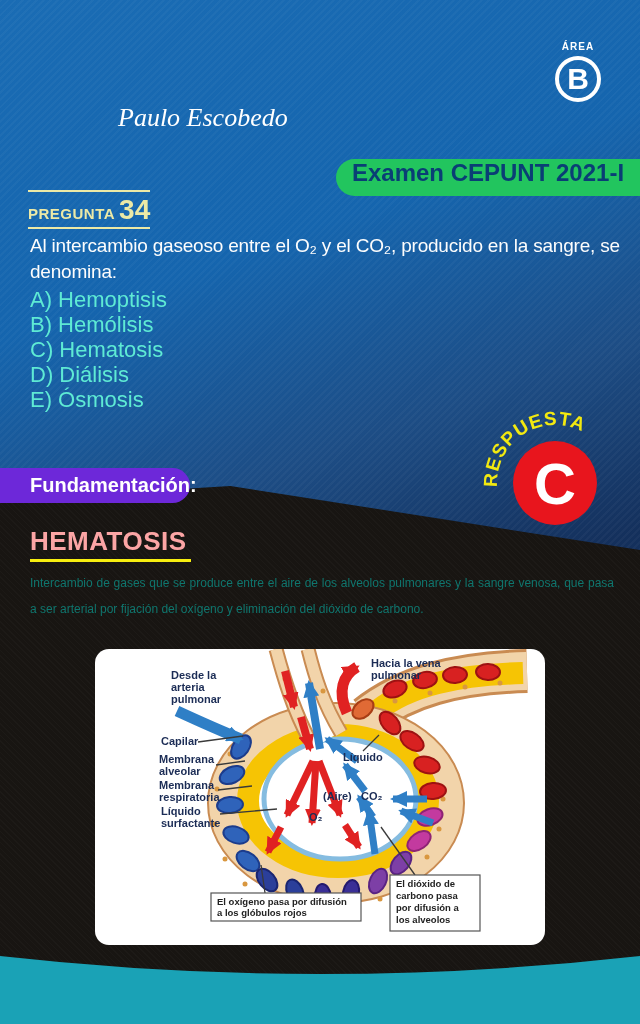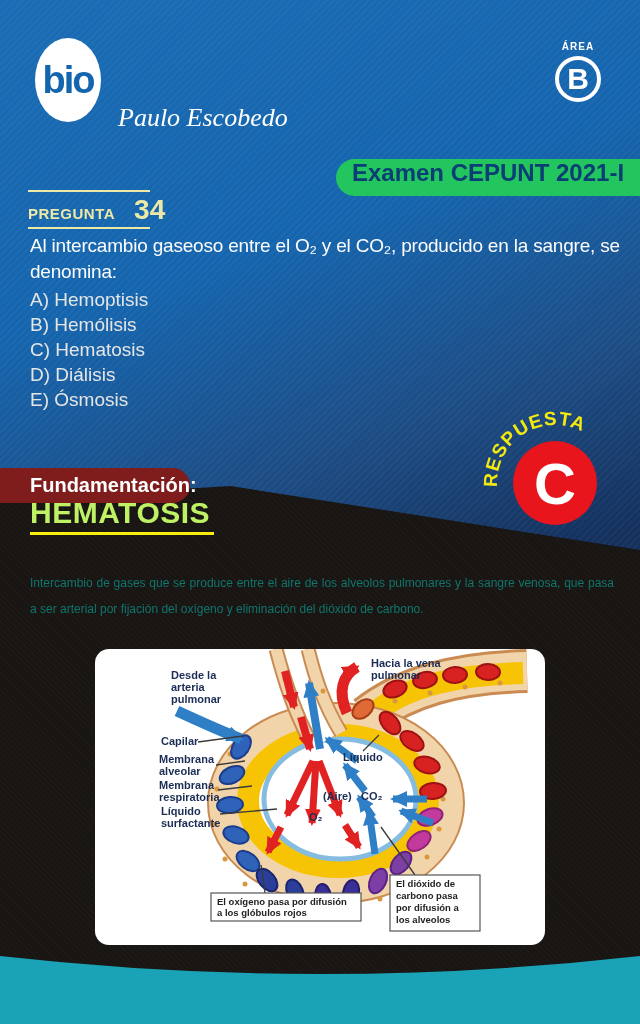--- a/index.html
+++ b/index.html
@@ -29,58 +29,55 @@
   .area-circle{position:absolute;left:555px;top:56px;width:38px;height:38px;border:4px solid #fff;
     border-radius:50%;display:flex;align-items:center;justify-content:center;}
   .area-circle span{color:#fff;font-size:30px;font-weight:bold;}
   
   .exam-banner{position:absolute;left:336px;top:159px;width:304px;height:37px;background:#22c55e;
     border-radius:19px 0 0 19px;display:flex;align-items:flex-start;justify-content:center;}
   .exam-banner span{color:#0a3e75;font-size:24px;font-weight:bold;}
   
   .pregunta{position:absolute;left:28px;top:190px;}
   .rule{width:122px;height:2px;background:#ece9a6;}
-  .preg-row{display:flex;align-items:baseline;gap:19px;padding:2px 0 1px 0;}
+  .preg-row{display:flex;align-items:baseline;gap:4px;padding:2px 0 1px 0;}
   .preg-label{color:#ece9a6;font-size:15px;font-weight:bold;letter-spacing:.5px;}
   .preg-num{color:#ece9a6;font-size:28px;font-weight:bold;}
   .question-text{position:absolute;left:30px;top:233px;width:595px;color:#fdfdfd;font-size:19px;
     line-height:26px;letter-spacing:-.2px;}
   .options{position:absolute;left:30px;top:287px;}
-  .option{color:#e5e5e5;font-size:19px;line-height:25px;}
-  
-  .fund-banner{position:absolute;left:0;top:468px;width:190px;height:35px;background:#7f1d1d;
+  .option{color:#5eead4;font-size:22px;line-height:25px;}
+  
+  .fund-banner{position:absolute;left:0;top:468px;width:190px;height:35px;background:#6d28d9;
     border-radius:0 18px 18px 0;display:flex;align-items:center;}
   .fund-banner span{padding-left:30px;color:#fff;font-size:20px;font-weight:bold;}
   
   .answer-badge{position:absolute;left:468px;top:405px;}
   
-  .hema-title{position:absolute;left:30px;top:496px;color:#bef264;font-size:30px;font-weight:bold;
+  .hema-title{position:absolute;left:30px;top:526px;color:#fca5a5;font-size:26px;font-weight:bold;
     letter-spacing:.5px;border-bottom:3px solid #f7ee0f;padding:0 4px 2px 0;}
   .hema-body{position:absolute;left:30px;top:570px;width:584px;color:#0f766e;font-size:12px;
     line-height:26px;text-align:justify;}
   
   .diagram-card{position:absolute;left:95px;top:649px;width:450px;height:296px;background:#fff;
     border-radius:14px;overflow:hidden;}
   .dlab{font-size:11px;font-weight:bold;fill:#1b2c55;}
   .dbox{font-size:9.5px;font-weight:bold;fill:#222;}
   
   .footer-curve{position:absolute;left:0;top:946px;}
   .footer-text{position:absolute;left:0;top:972px;width:640px;text-align:center;color:#fff;
     font-size:31px;font-weight:bold;}
 </style>
 </head>
 <body>
 
 <div class="page">
   <div class="bg-blue"></div>
   <div class="bg-black"></div>
 
-  <div class="logo-oval">
-    <span>bio</span>
-  </div>
   <div class="logo-sign">Paulo Escobedo</div>
 
   <div class="area-label">ÁREA</div>
   <div class="area-circle">
     <span>B</span>
   </div>
 
   <div class="exam-banner">
     <span>Examen CEPUNT 2021-I</span>
   </div>

